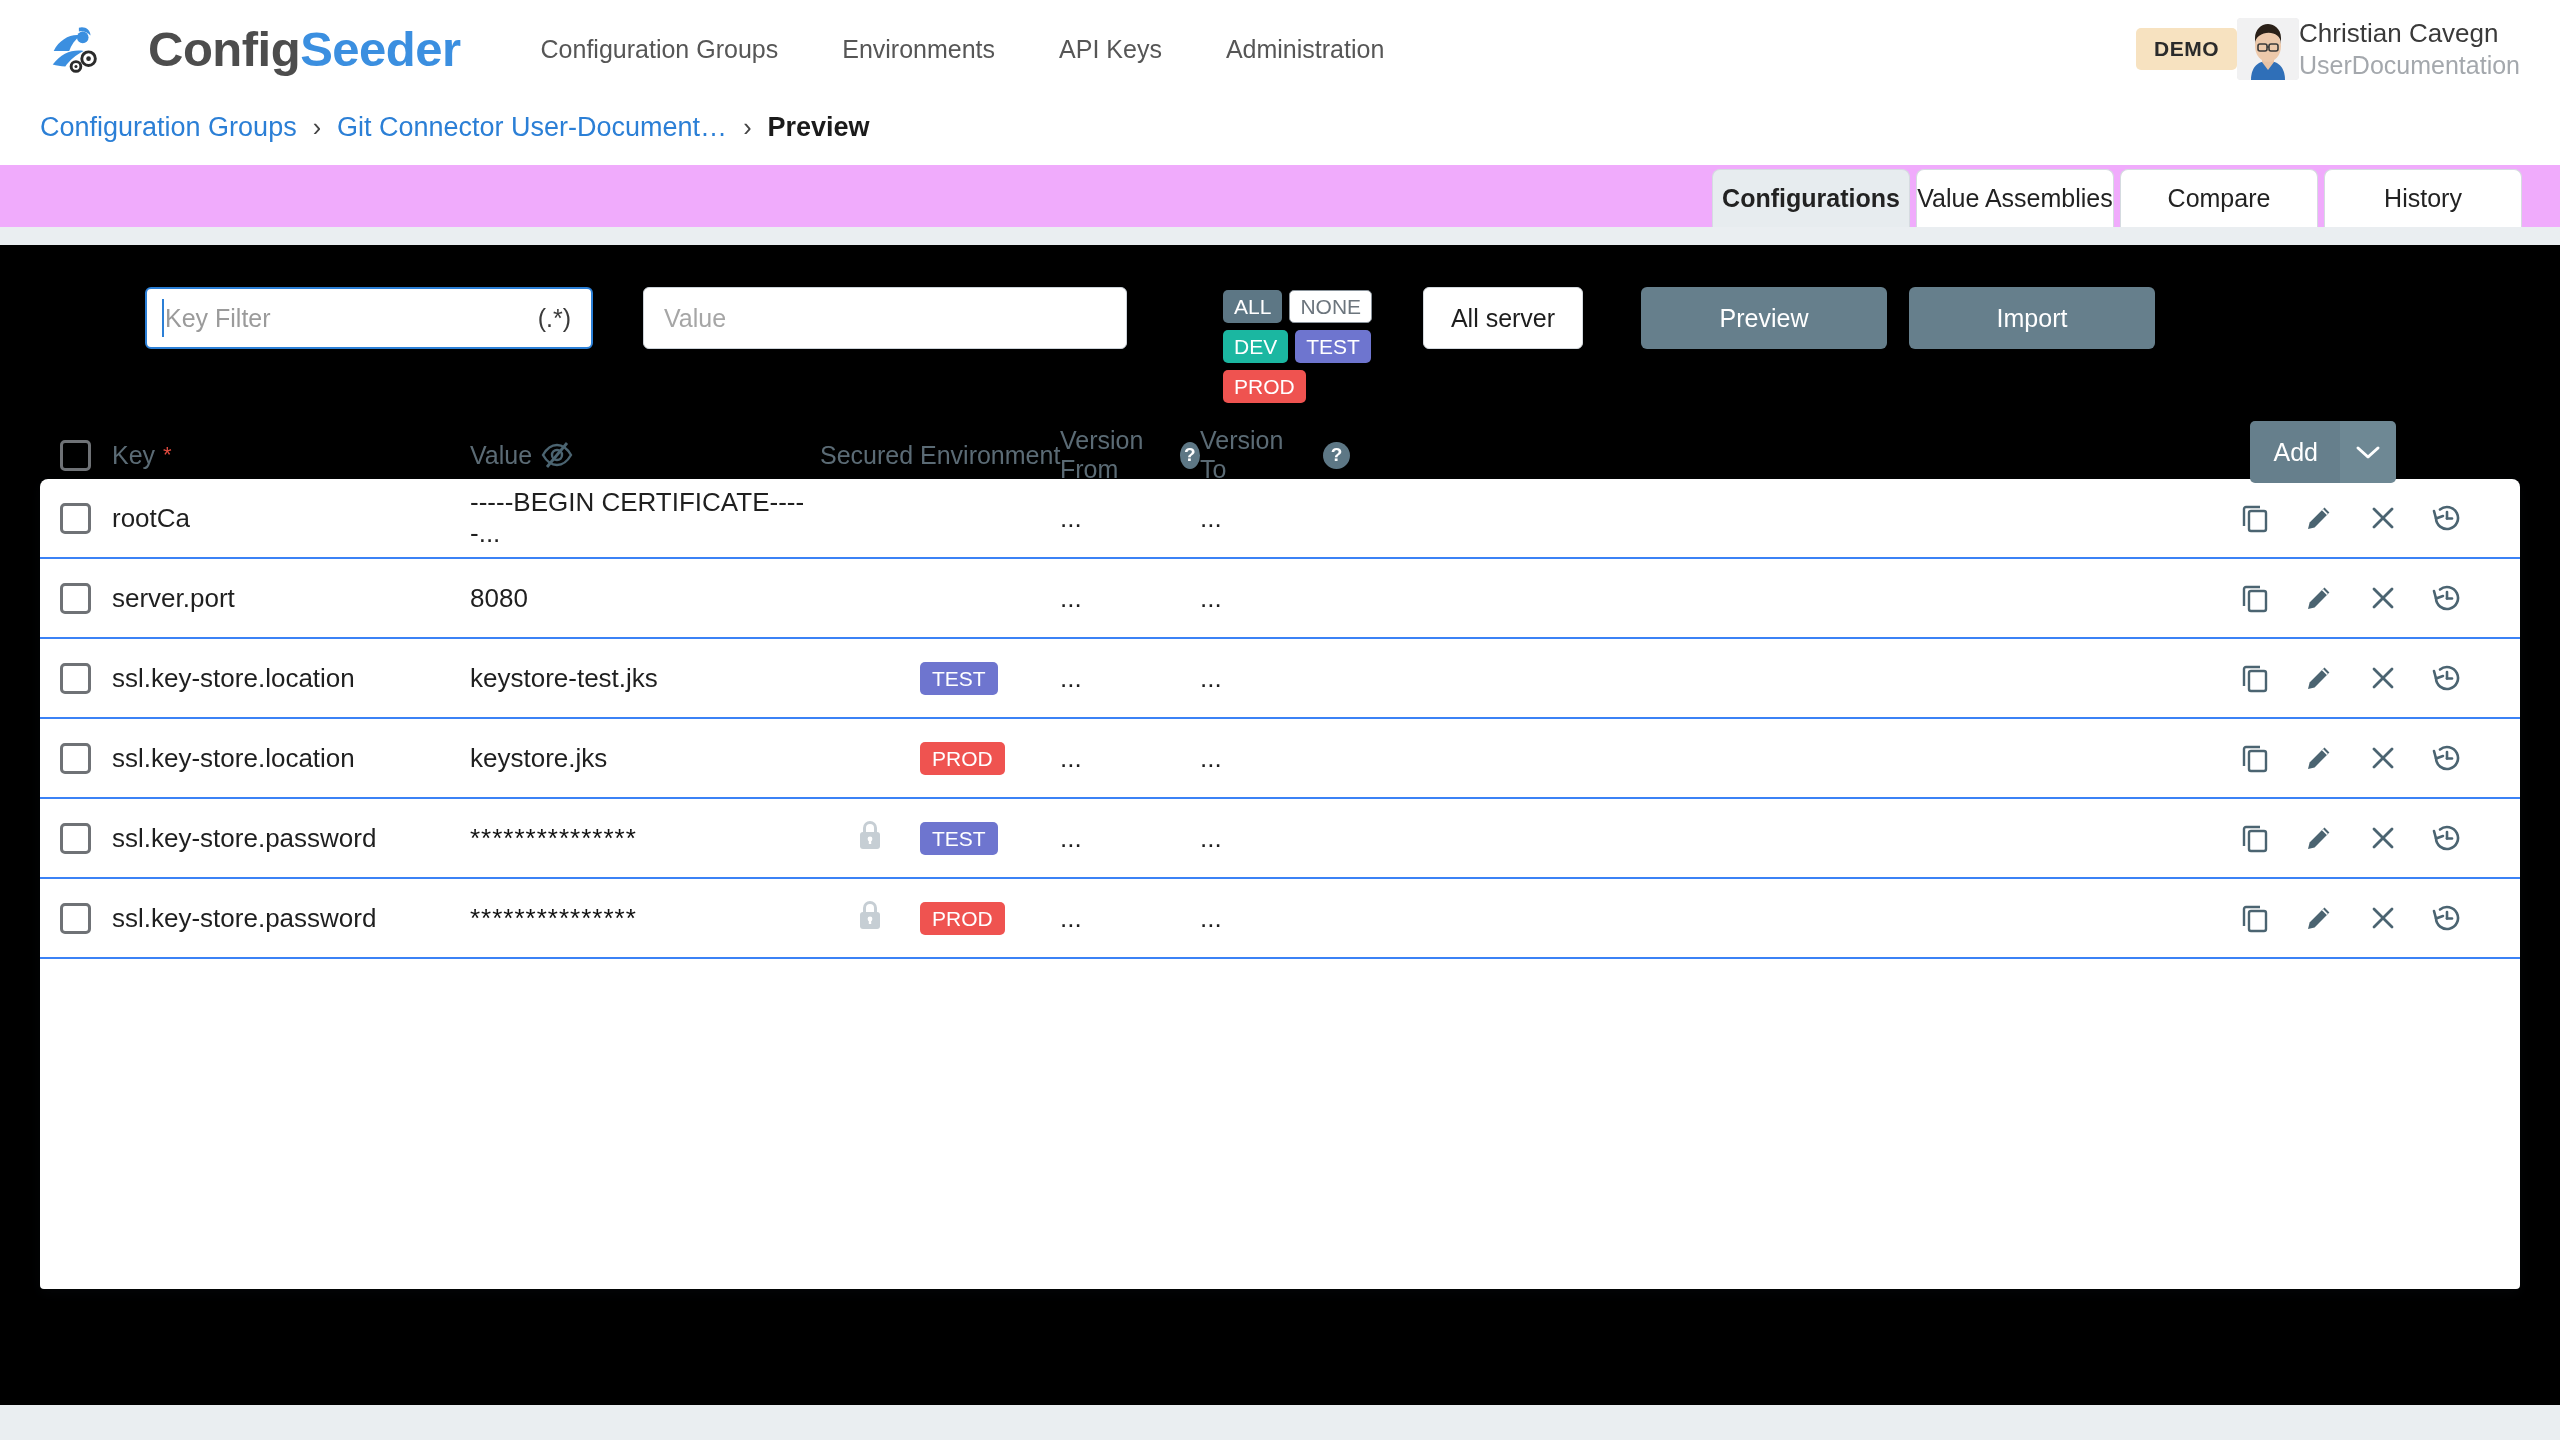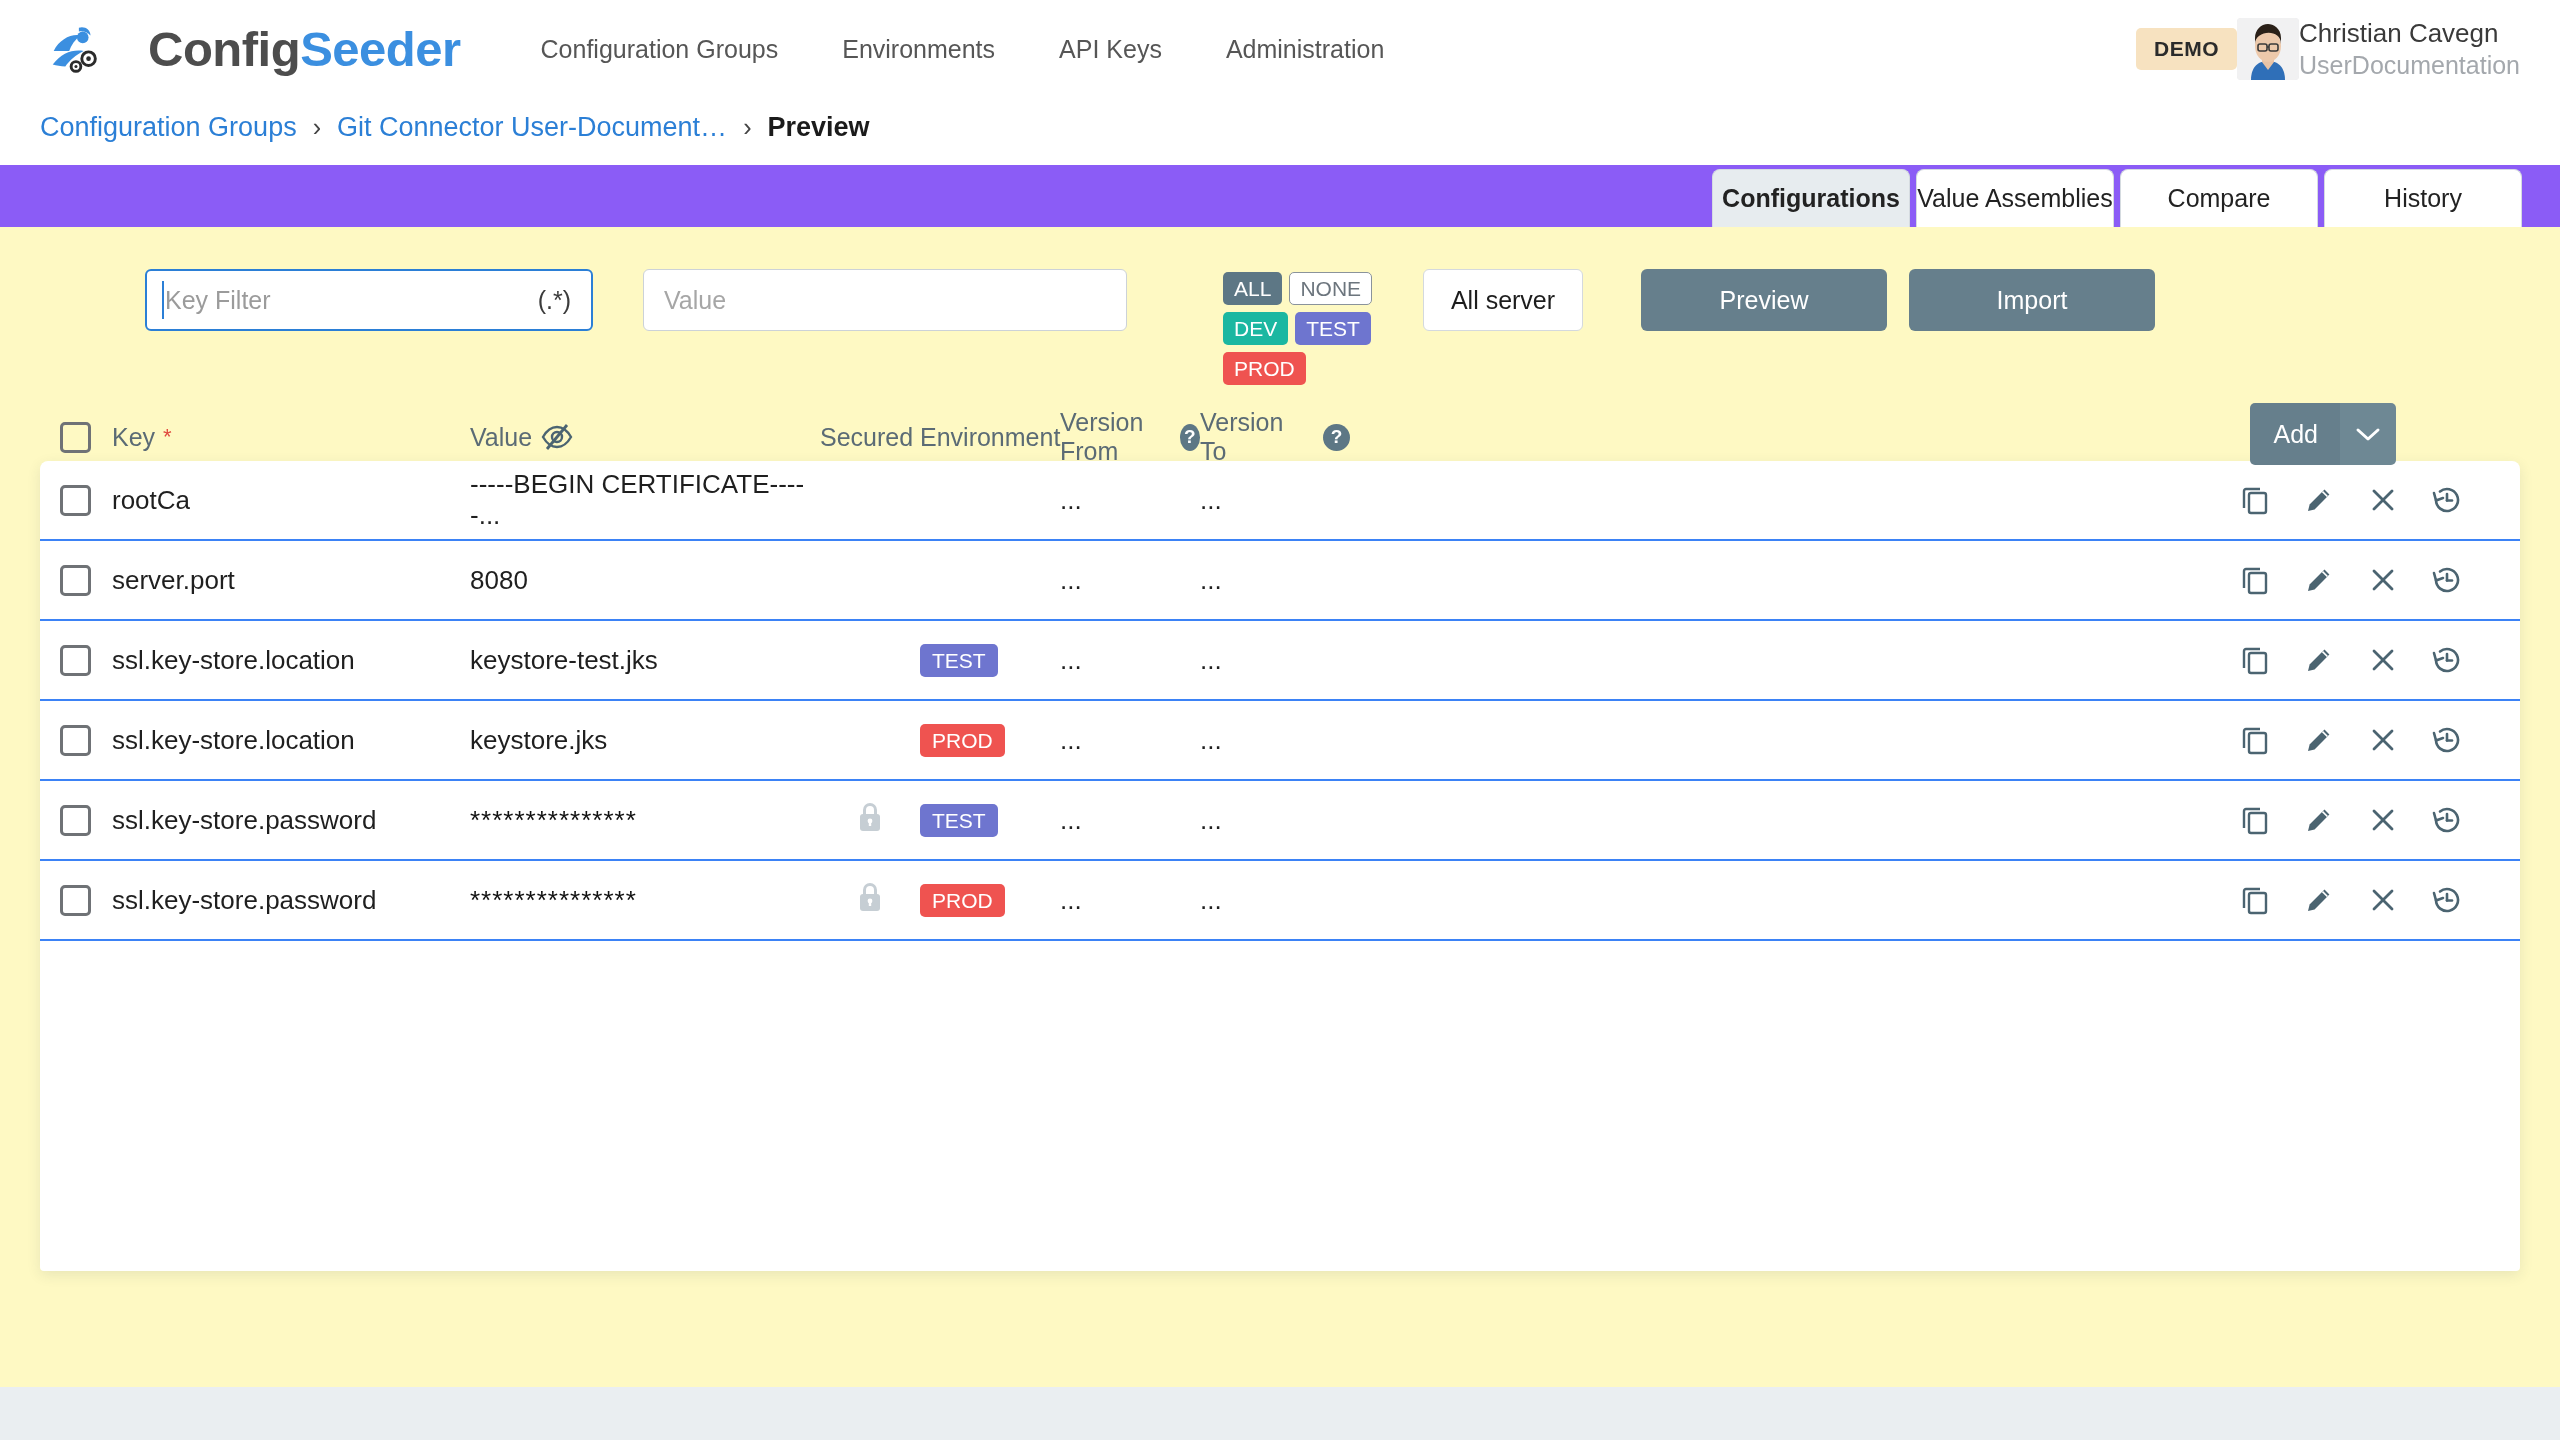--- a/index.html
+++ b/index.html
@@ -90,21 +90,21 @@
   .crumb.current { color: #1b1b1b; font-weight: bold; cursor: default; }
   .crumb-sep {
     color: #444;
     font-size: 25px;
     padding: 0 16px;
     user-select: none;
   }
 
   
   .tabs-row {
-    background: #8b5cf6;
+    background: #f0abfc;
     height: 62px;
     display: flex;
     justify-content: flex-end;
     align-items: flex-end;
     padding-right: 38px;
     position: relative;
     z-index: 3;
   }
   .tab {
     width: 198px;
@@ -122,24 +122,25 @@
     margin-left: 6px;
   }
   .tab.active {
     background: #e7ecef;
     font-weight: bold;
     border-color: #d5dbe0;
   }
 
   
   .content {
-    background: #fef9c3;
+    background: #000000;
     min-height: 1160px;
     padding: 0;
     position: relative;
+    margin-top: 18px;
   }
 
   .filter-row {
     display: flex;
     align-items: flex-start;
     padding: 42px 40px 0 145px;
     gap: 0;
   }
   .input-wrap { position: relative; }
   .text-input {

